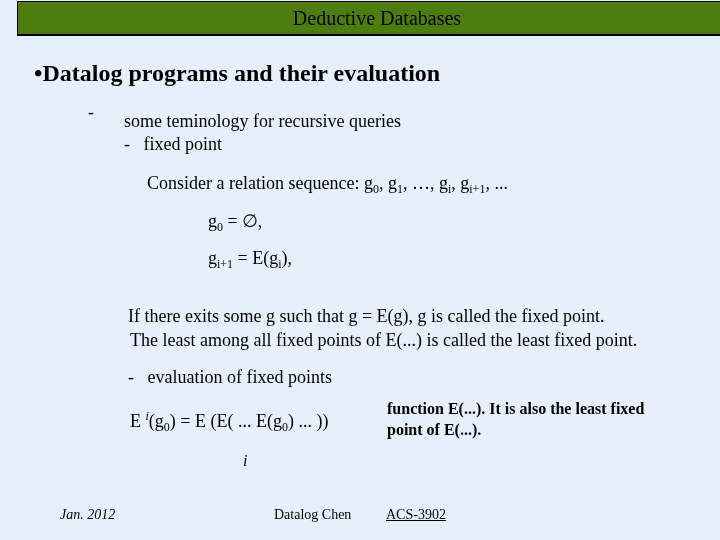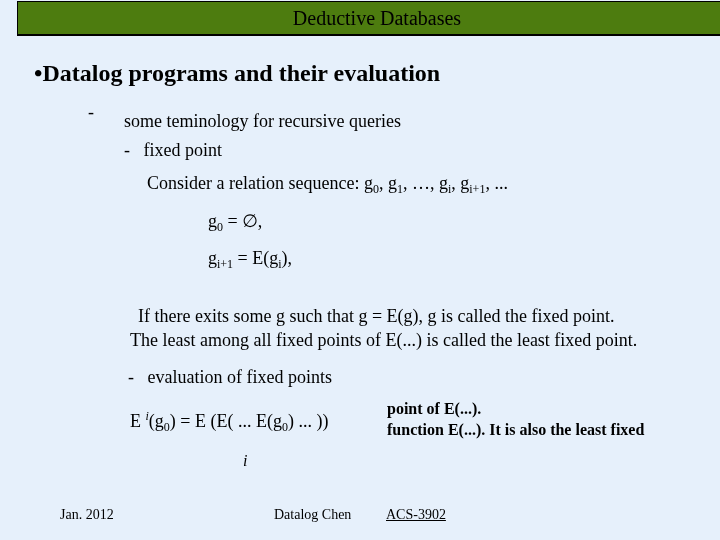--- a/index.html
+++ b/index.html
@@ -34,49 +34,49 @@
   <span>Deductive Databases</span>
 </div>
 
 <div class="abs h1">
   <span>•</span><span>Datalog programs and their evaluation</span>
 </div>
 
 <div class="abs t18" style="left:88px; top:102px;">-</div>
 <div class="abs t18" style="left:124px; top:102px;margin-top:9px;">some teminology for recursive queries</div>
 
-<div class="abs t18" style="left:124px; top:140px;text-align:center;">
+<div class="abs t18" style="left:124px; top:134px;text-align:center;">
   <span>-</span>&nbsp;&nbsp;&nbsp;<span>fixed point</span>
 </div>
 
 <div class="abs t18" style="left:147px; top:173px;">
   <span>Consider a relation sequence: </span><span>g</span><sub>0</sub><span>, </span><span>g</span><sub>1</sub><span>, </span><span>…</span><span>, </span><span>g</span><sub>i</sub><span>, </span><span>g</span><sub>i+1</sub><span>, ...</span>
 </div>
 
 <div class="abs t18" style="left:208px; top:210px;">
   <span>g</span><sub>0</sub><span> = ∅,</span>
 </div>
 
 <div class="abs t18" style="left:208px; top:248px;">
   <span>g</span><sub>i+1</sub><span> = E(g</span><sub>i</sub><span>),</span>
 </div>
 
-<div class="abs t18" style="left:138px; top:306px;">If there exits  some g such that g = E(g), g is called the fixed point.</div>
+<div class="abs t18" style="left:128px; top:306px;">If there exits  some g such that g = E(g), g is called the fixed point.</div>
 <div class="abs t18" style="left:130px; top:330px;">The least among all fixed points of E(...) is called the least fixed point.</div>
 
 <div class="abs t18" style="left:128px; top:367px;">
   <span>-</span>&nbsp;&nbsp;&nbsp;<span>evaluation of fixed points</span>
 </div>
 
 <div class="abs t18" style="left:130px; top:411px;">
   <span>E </span><sup class="ital">i</sup><span>(g</span><sub>0</sub><span>) = E (E( ... E(g</span><sub>0</sub><span>) ... ))</span>
 </div>
 <div class="abs ital" style="left:243px; top:452px; font-size:16px;">i</div>
 
 <div class="abs note">
+  <div>function E(...). It is also the least fixed</div>
   <div>point of E(...).</div>
-  <div>function E(...). It is also the least fixed</div>
 </div>
 
-<div class="abs footer" style="left:60px;">Jan. 2012</div>
+<div class="abs footer" style="left:60px;font-style:italic;">Jan. 2012</div>
 <div class="abs footer" style="left:274px;">Datalog Chen</div>
 <div class="abs footer" style="left:386px;text-decoration:underline;">ACS-3902</div>
 <div class="abs footer" style="left:645px;margin-top:32px;">41</div>
 
 </body></html>

